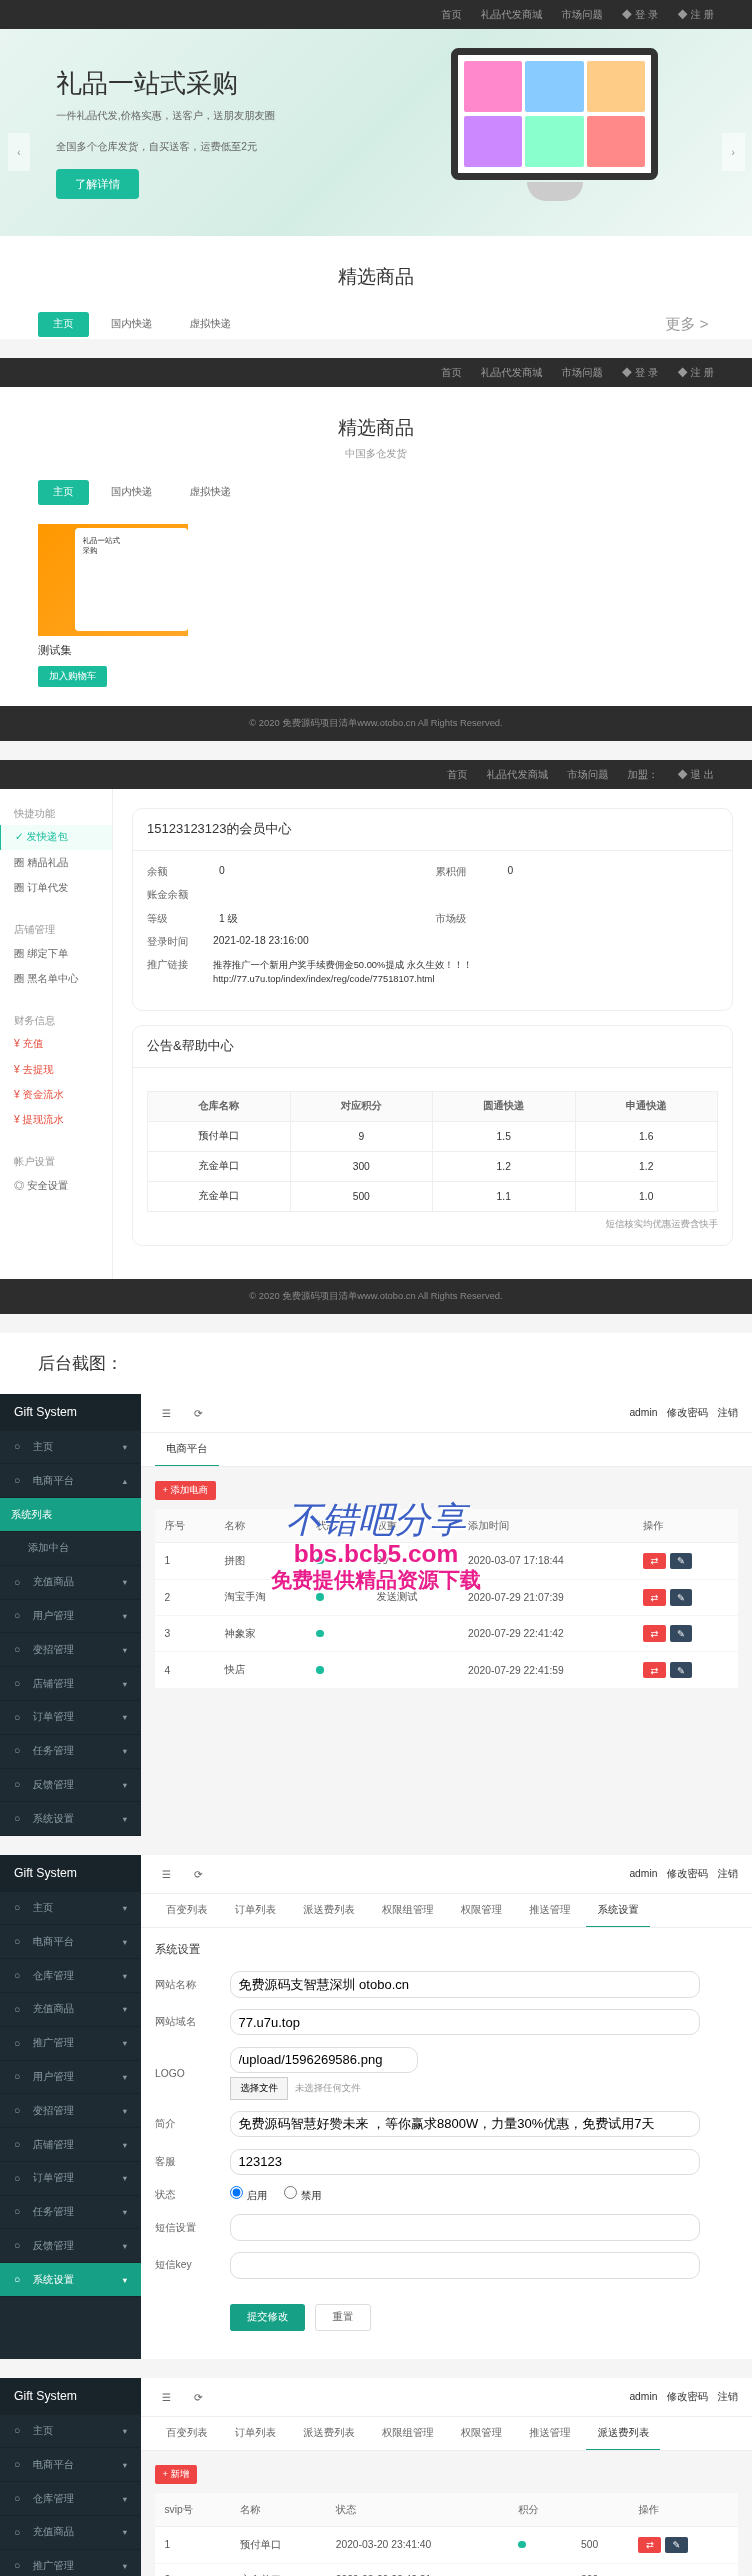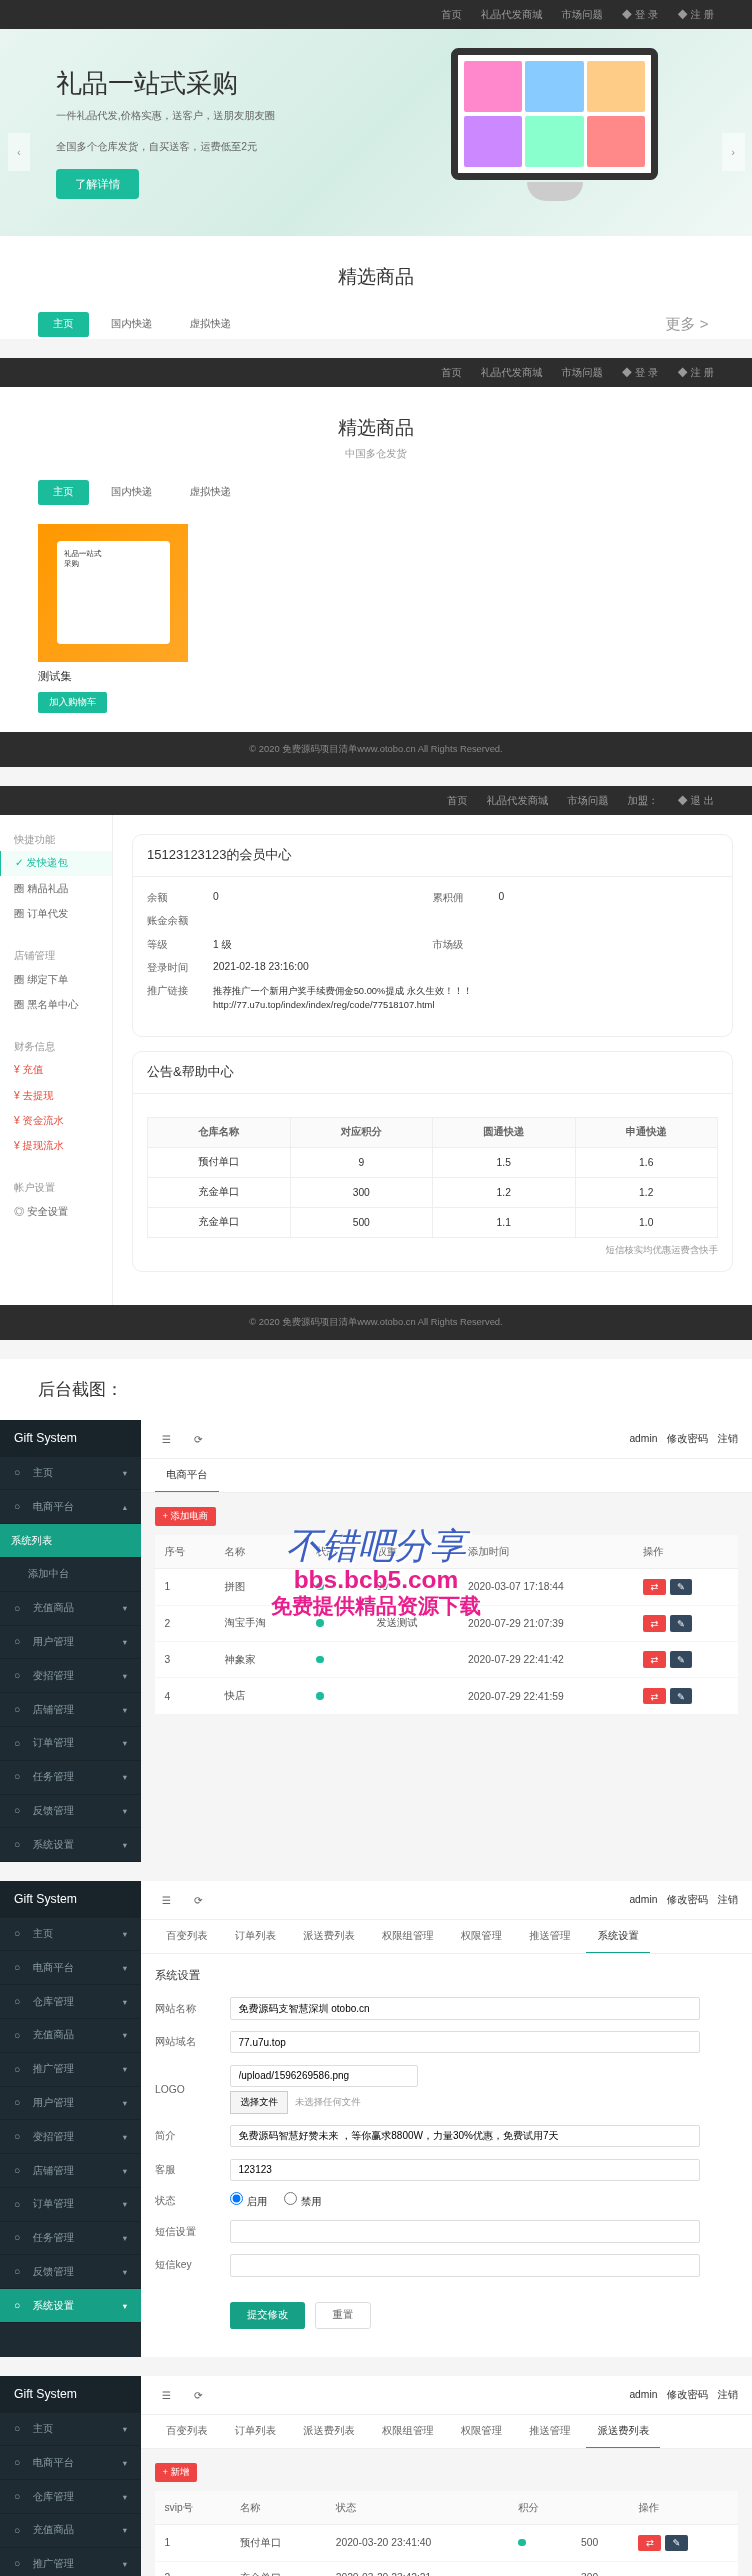--- a/index.html
+++ b/index.html
@@ -27,41 +27,41 @@
 .title-section{text-align:center;padding:28px 0 19px}
 .title-section h2{font-size:19px;font-weight:400;color:#333}
 .title-section p{font-size:10.3px;color:#999;margin-top:5.6px}
 .tabs-row{display:flex;padding:0 38px;gap:7.5px;align-items:center}
 .tab{padding:5.6px 15px;font-size:10.3px;color:#666;cursor:pointer}
 .tab.active{background:#1abc9c;color:#fff;border-radius:2.8px}
 .tabs-row .spacer{flex:1}
 .more-link{font-size:15px;color:#999;padding:5.6px}
 .product-grid{padding:19px 38px;display:flex;gap:14px}
 .product-card{width:150px}
-.product-img{width:150px;height:138px;background:linear-gradient(135deg,#ff9800 0%,#ffa726 100%);position:relative;display:flex;align-items:center;justify-content:center}
+.product-img{width:150px;height:112px;background:linear-gradient(135deg,#ff9800 0%,#ffa726 100%);position:relative;display:flex;align-items:center;justify-content:flex-end}
 .product-inner{width:113px;height:103px;background:#fff;border-radius:3.8px;padding:7.5px;font-size:7.5px}
 .product-name{margin-top:7.5px;font-size:11.3px;color:#333}
 .btn-add{margin-top:7.5px;background:#1abc9c;color:#fff;border:none;padding:3.8px 11.3px;font-size:9.4px;border-radius:1.9px;cursor:pointer}
 .footer{background:#2d2d2d;color:#888;text-align:center;padding:11.3px;font-size:9.4px}
 
 .dash-container{display:flex;background:#fff;min-height:376px}
 .dash-sidebar{width:113px;background:#fff;border-right:0.9px solid #eee;padding:14px 0}
 .dash-sidebar .menu-group{margin-bottom:19px}
 .dash-sidebar .menu-title{font-size:10.3px;color:#999;padding:3.8px 14px}
 .dash-sidebar a{display:block;padding:5.6px 14px;font-size:10.3px;color:#666;text-decoration:none}
 .dash-sidebar a.active{color:#1abc9c;border-left:1.9px solid #1abc9c;background:#f0fdf9}
 .dash-sidebar a.red{color:#e74c3c}
 .dash-main{flex:1;padding:19px}
 .dash-panel{border:0.9px solid #eee;border-radius:10px;margin-bottom:14px}
 .dash-panel-title{padding:11.3px 14px;border-bottom:0.9px solid #eee;font-size:13px}
 .dash-panel-body{padding:14px}
 .info-row{display:flex;margin-bottom:9.4px;font-size:10.3px}
 .info-row .label{width:66px;color:#666}
 .info-row .value{color:#333}
-.info-row.two{display:grid;grid-template-columns:66px 1fr 66px 1fr;gap:0}
+.info-row.two{display:grid;grid-template-columns:66px 1fr 66px 1fr;gap:6px}
 .red-text{color:#e74c3c;font-size:9.4px;line-height:1.5}
 .help-table{width:100%;border-collapse:collapse;margin-top:9.4px;font-size:10.3px}
 .help-table th,.help-table td{border:0.9px solid #eee;padding:7.5px;text-align:center}
 .help-table th{background:#fafafa;color:#666}
 
 .admin-section{position:relative}
 .admin-container{display:flex;min-height:395px;background:#f5f5f5}
 .admin-sidebar{width:141px;background:#1e2b32;color:#8a9ba5}
 .admin-logo{padding:11.3px 14px;font-size:12.2px;color:#fff;background:#18232a}
 .admin-menu a{display:flex;align-items:center;gap:7.5px;padding:9.4px 14px;font-size:10.3px;color:#8a9ba5;text-decoration:none;border-bottom:0.9px solid #18232a}
@@ -79,21 +79,21 @@
 .admin-table{width:100%;background:#fff;border-collapse:collapse;font-size:10.3px}
 .admin-table th{text-align:left;padding:9.4px;color:#666;border-bottom:0.9px solid #eee;font-weight:400;background:#fafafa}
 .admin-table td{padding:9.4px;border-bottom:0.9px solid #f5f5f5;color:#555}
 .dot{display:inline-block;width:7.5px;height:7.5px;border-radius:50%;background:#1abc9c}
 .action-btns{display:flex;gap:3.8px}
 .btn-sm{padding:2.8px 7.5px;border:none;color:#fff;border-radius:1.9px;cursor:pointer;font-size:9.4px}
 .btn-sm.green{background:#ef4444}
 .btn-sm.dark{background:#34495e}
 .form-row{display:flex;align-items:center;margin-bottom:11.3px;font-size:10.3px}
 .form-row .flabel{width:75px;color:#666}
-.form-row input[type=text]{flex:1;max-width:470px;padding:4.7px 7.5px;border:0.9px solid #ddd;border-radius:2px;font-size:10px}
+.form-row input[type=text]{flex:1;max-width:470px;padding:4.7px 7.5px;border:0.9px solid #ddd;border-radius:10px;font-size:13px}
 .form-row .file-btn{padding:3.8px 9.4px;border:0.9px solid #ccc;background:#f5f5f5;font-size:9.4px;cursor:pointer}
 .form-hint{font-size:9.4px;color:#999;margin-left:3.8px}
 .radio-group label{margin-right:14px;font-size:10.3px}
 .radio-group input{margin-right:3.8px}
 .form-actions{padding:14px 0 14px 75px;display:flex;gap:9.4px}
 .btn-primary{background:#16a085;color:#fff;border:none;padding:5.6px 17px;border-radius:2.8px;cursor:pointer;font-size:10.3px}
 .btn-default{background:#fff;color:#666;border:0.9px solid #ddd;padding:5.6px 17px;border-radius:2.8px;cursor:pointer;font-size:10.3px}
 .section-heading{font-size:17px;padding:19px 38px;color:#333}
 .watermark{position:absolute;top:50%;left:50%;transform:translate(-50%,-90%);pointer-events:none;text-align:center;z-index:10}
 .wm1{font-size:36px;color:#3b5fc4;font-style:italic;font-weight:normal;text-shadow:1.9px 1.9px 0 #fff}

